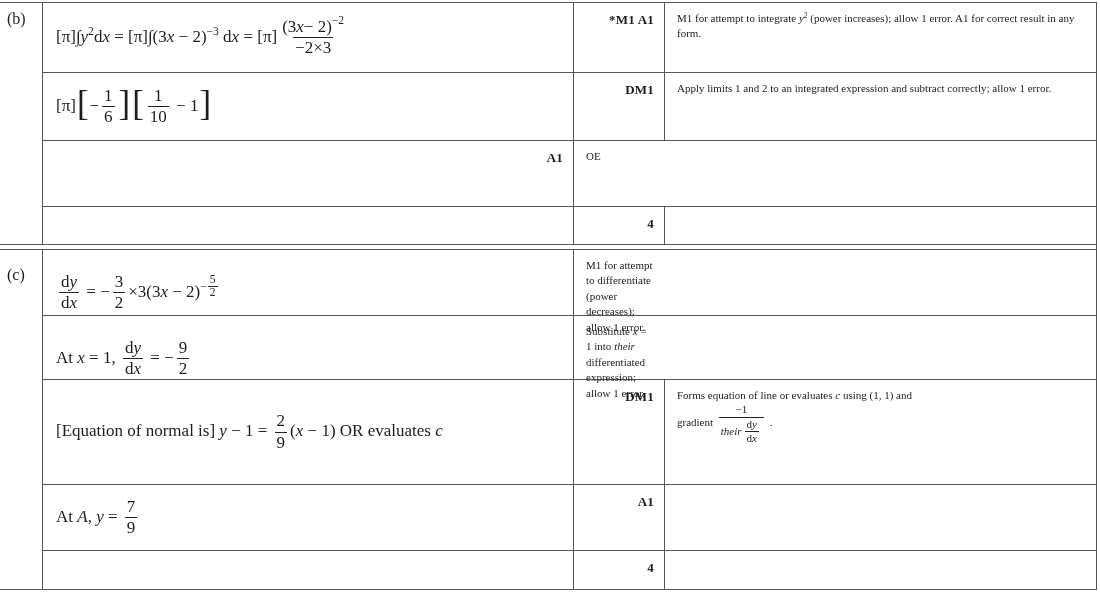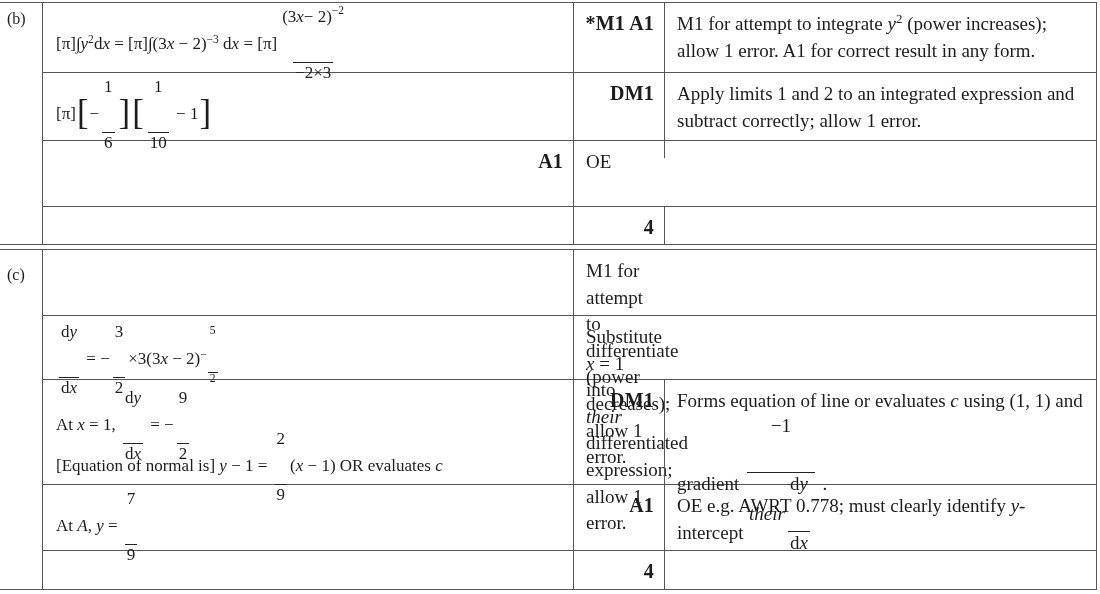--- a/index.html
+++ b/index.html
@@ -44,33 +44,33 @@
   .cell{box-sizing:border-box;min-width:0;}
   .working{
     border-right:1.5px solid var(--line);
     display:flex;align-items:center;
     padding:4px 8px 4px 13px;
   }
   .marks{
     border-right:1.5px solid var(--line);
     display:flex;align-items:flex-start;justify-content:flex-end;
     padding:9px 10px 0 0;
-    font-weight:bold;font-size:20px;
+    font-weight:bold;font-size:13px;
     letter-spacing:0.2px;
   }
   .comment{
     padding:8px 12px 0 12px;
-    font-size:19px;line-height:1.4;
+    font-size:11px;line-height:1.4;
   }
   .math{font-size:17px;line-height:1.2;}
   i{font-style:italic;}
   .frac{
     display:inline-flex;flex-direction:column;align-items:center;
     text-align:center;vertical-align:middle;
-    margin:0 3px;line-height:1.2;gap:35px;
+    margin:0 3px;line-height:1.2;
   }
   .frac .num,.frac .den{
     display:flex;align-items:center;justify-content:center;
     padding:0 2px;white-space:nowrap;
   }
   .frac .den{border-top:1.4px solid #222;}
   sup{
     display:inline-flex;align-items:center;
     font-size:0.68em;line-height:1;
     position:relative;top:-0.55em;vertical-align:baseline;
@@ -210,23 +210,20 @@
       <div class="row h66">
         <div class="cell working">
           <div class="math">At <i>A</i>,  <i>y</i> = <span class="frac">
                 <span class="num">7</span>
                 <span class="den">9</span>
               </span></div>
         </div>
         <div class="cell marks">
           <span>A1</span>
         </div>
-        <div class="cell comment">
-          <div>OE e.g. AWRT 0.778; must clearly identify <i>y</i>-intercept</div>
-        </div>
       </div>
       <div class="row h38 last">
         <div class="cell working">
           <div class="math"></div>
         </div>
         <div class="cell marks">
           <span>4</span>
         </div>
         <div class="cell comment">
           <div></div>

